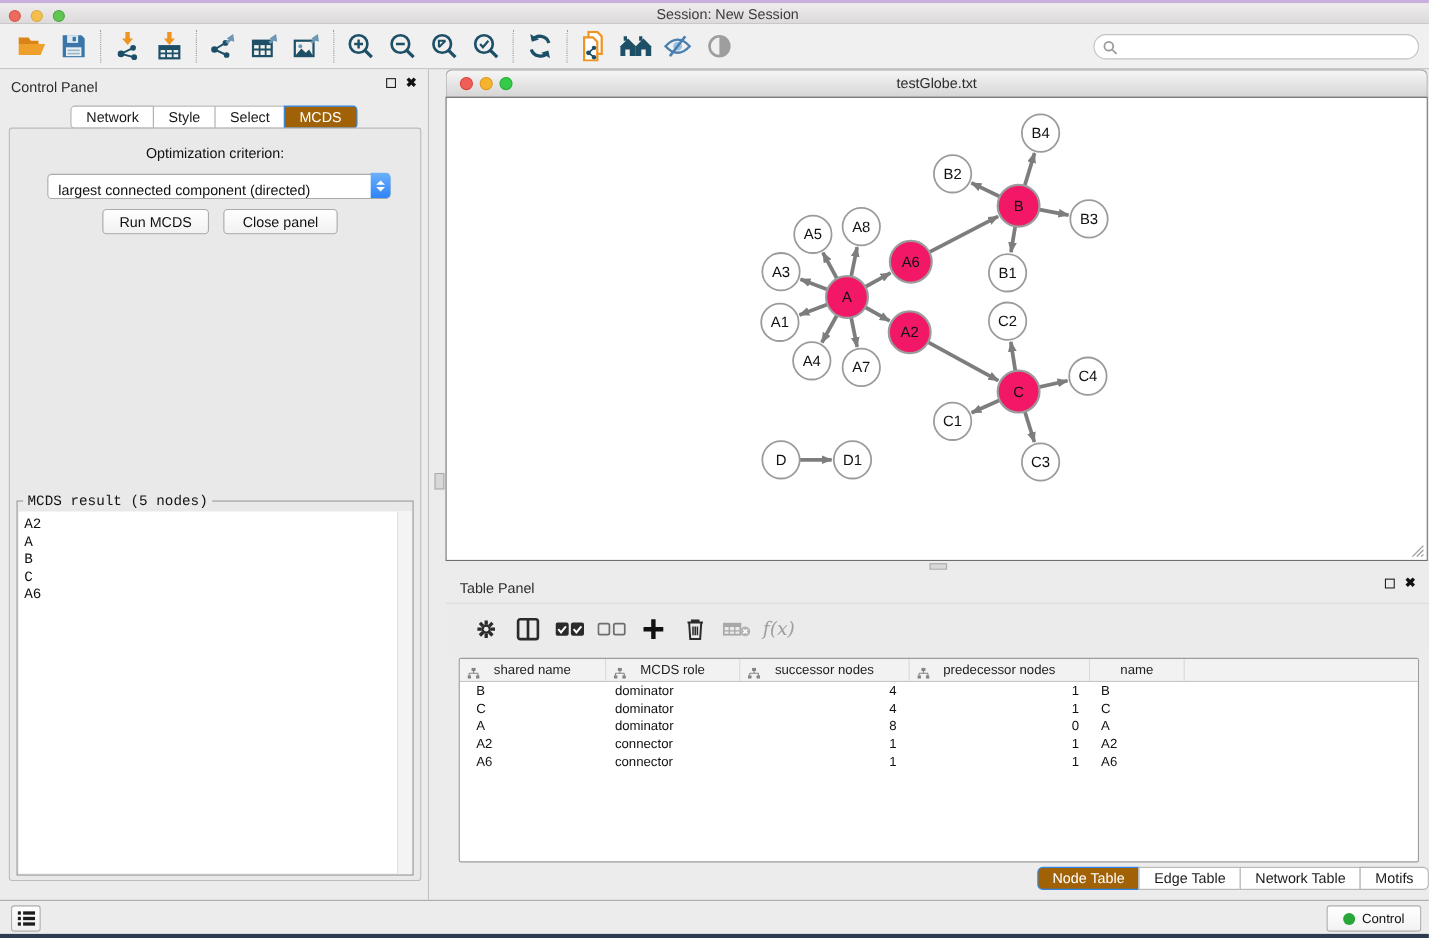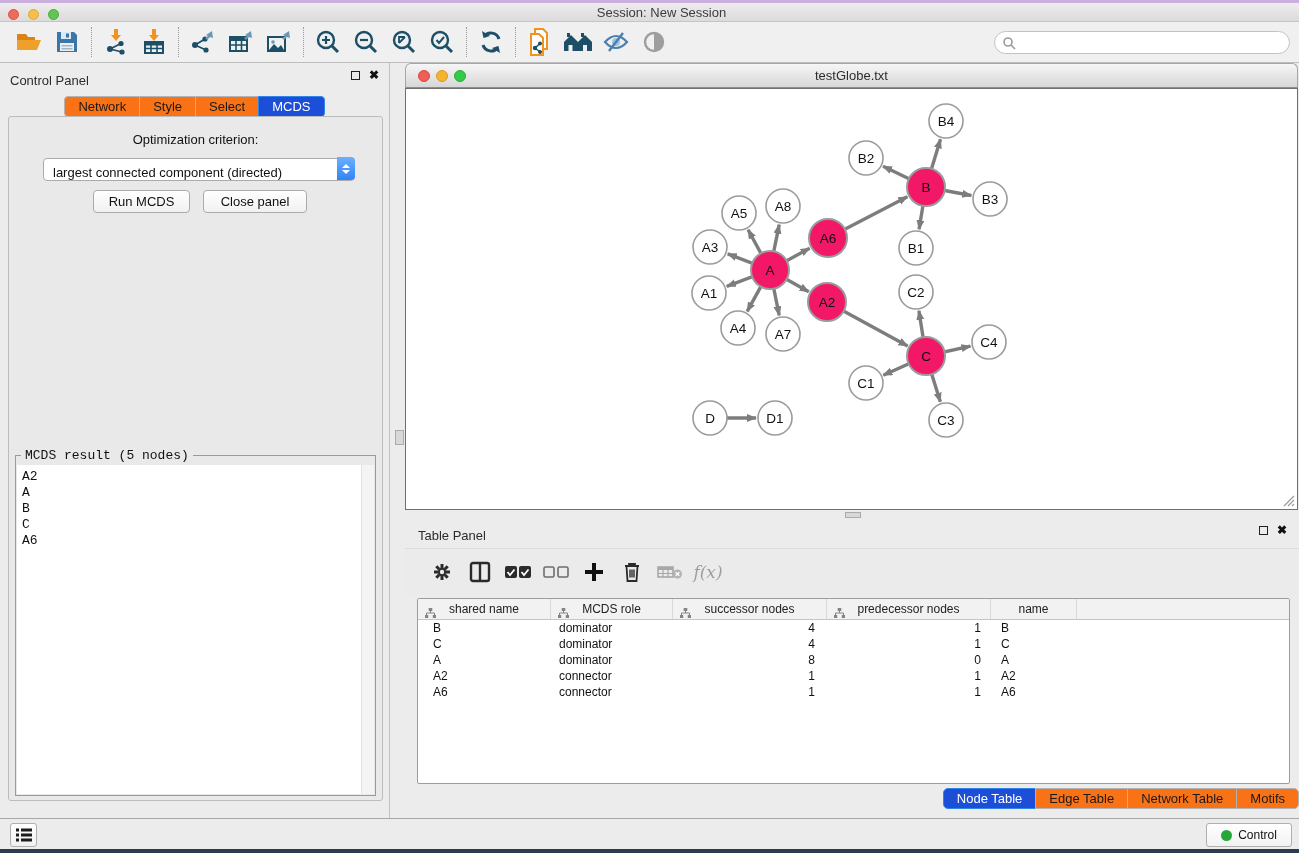--- a/index.html
+++ b/index.html
@@ -28,25 +28,25 @@
   #search-box input { border:none; outline:none; flex:1; height:18px; font-size:12px; background:transparent; }
 
   
   #control-panel { left:0; top:63px; width:390px; height:755px; background:#ececec; border-right:1px solid #c2c2c2; }
   .panel-title { font-size:13px; color:#2c2c2c; }
   .win-btns { position:absolute; display:flex; gap:9px; align-items:center; }
   .float-glyph { width:9px; height:9px; border:1.5px solid #222; display:inline-block; }
   .close-glyph { font-size:12px; font-weight:bold; color:#111; line-height:9px; }
   #cp-tabs { position:absolute; top:33px; left:0; width:100%; text-align:center; }
   .seg { display:inline-flex; }
-  .seg-tab { height:21px; line-height:19px; padding:0 13px; font-size:13px; background:#f97316;
+  .seg-tab { height:21px; line-height:19px; padding:0 13px; font-size:13px; background:#ffffff;
     border:1px solid #b3b3b3; margin-left:-1px; color:#1a1a1a; cursor:default; }
   .seg-tab:first-child { border-radius:4px 0 0 4px; margin-left:0; }
   .seg-tab:last-child { border-radius:0 4px 4px 0; }
-  .seg-tab.active { background:#1d4ed8; border-color:#2f86e8; color:#fff; }
+  .seg-tab.active { background:#a16207; border-color:#2f86e8; color:#fff; }
   #cp-content { position:absolute; left:8px; top:53px; width:375px; height:685px;
     background:#e9e9e9; border:1px solid #bcbcbc; border-radius:3px; }
   #opt-label { position:absolute; top:15px; width:100%; text-align:center; font-size:13px; color:#111; }
   #opt-select { position:absolute; left:34px; top:41px; width:312px; height:23px; background:#fff;
     border:1px solid #ababab; border-radius:4px; display:flex; align-items:flex-end; }
   #opt-select .sel-text { flex:1; font-size:13px; padding-left:9px; color:#111; white-space:nowrap; overflow:hidden; }
   .stepper { width:18px; height:23px; margin:-1px -1px 0 0; border-radius:0 4px 4px 0;
     background:linear-gradient(#6cb0fc,#2f84f7); display:flex; flex-direction:column; align-items:center; justify-content:center; gap:2px; }
   .stepper i { display:block; width:0; height:0; border-left:4px solid transparent; border-right:4px solid transparent; }
   .stepper .up { border-bottom:4px solid #fff; }

